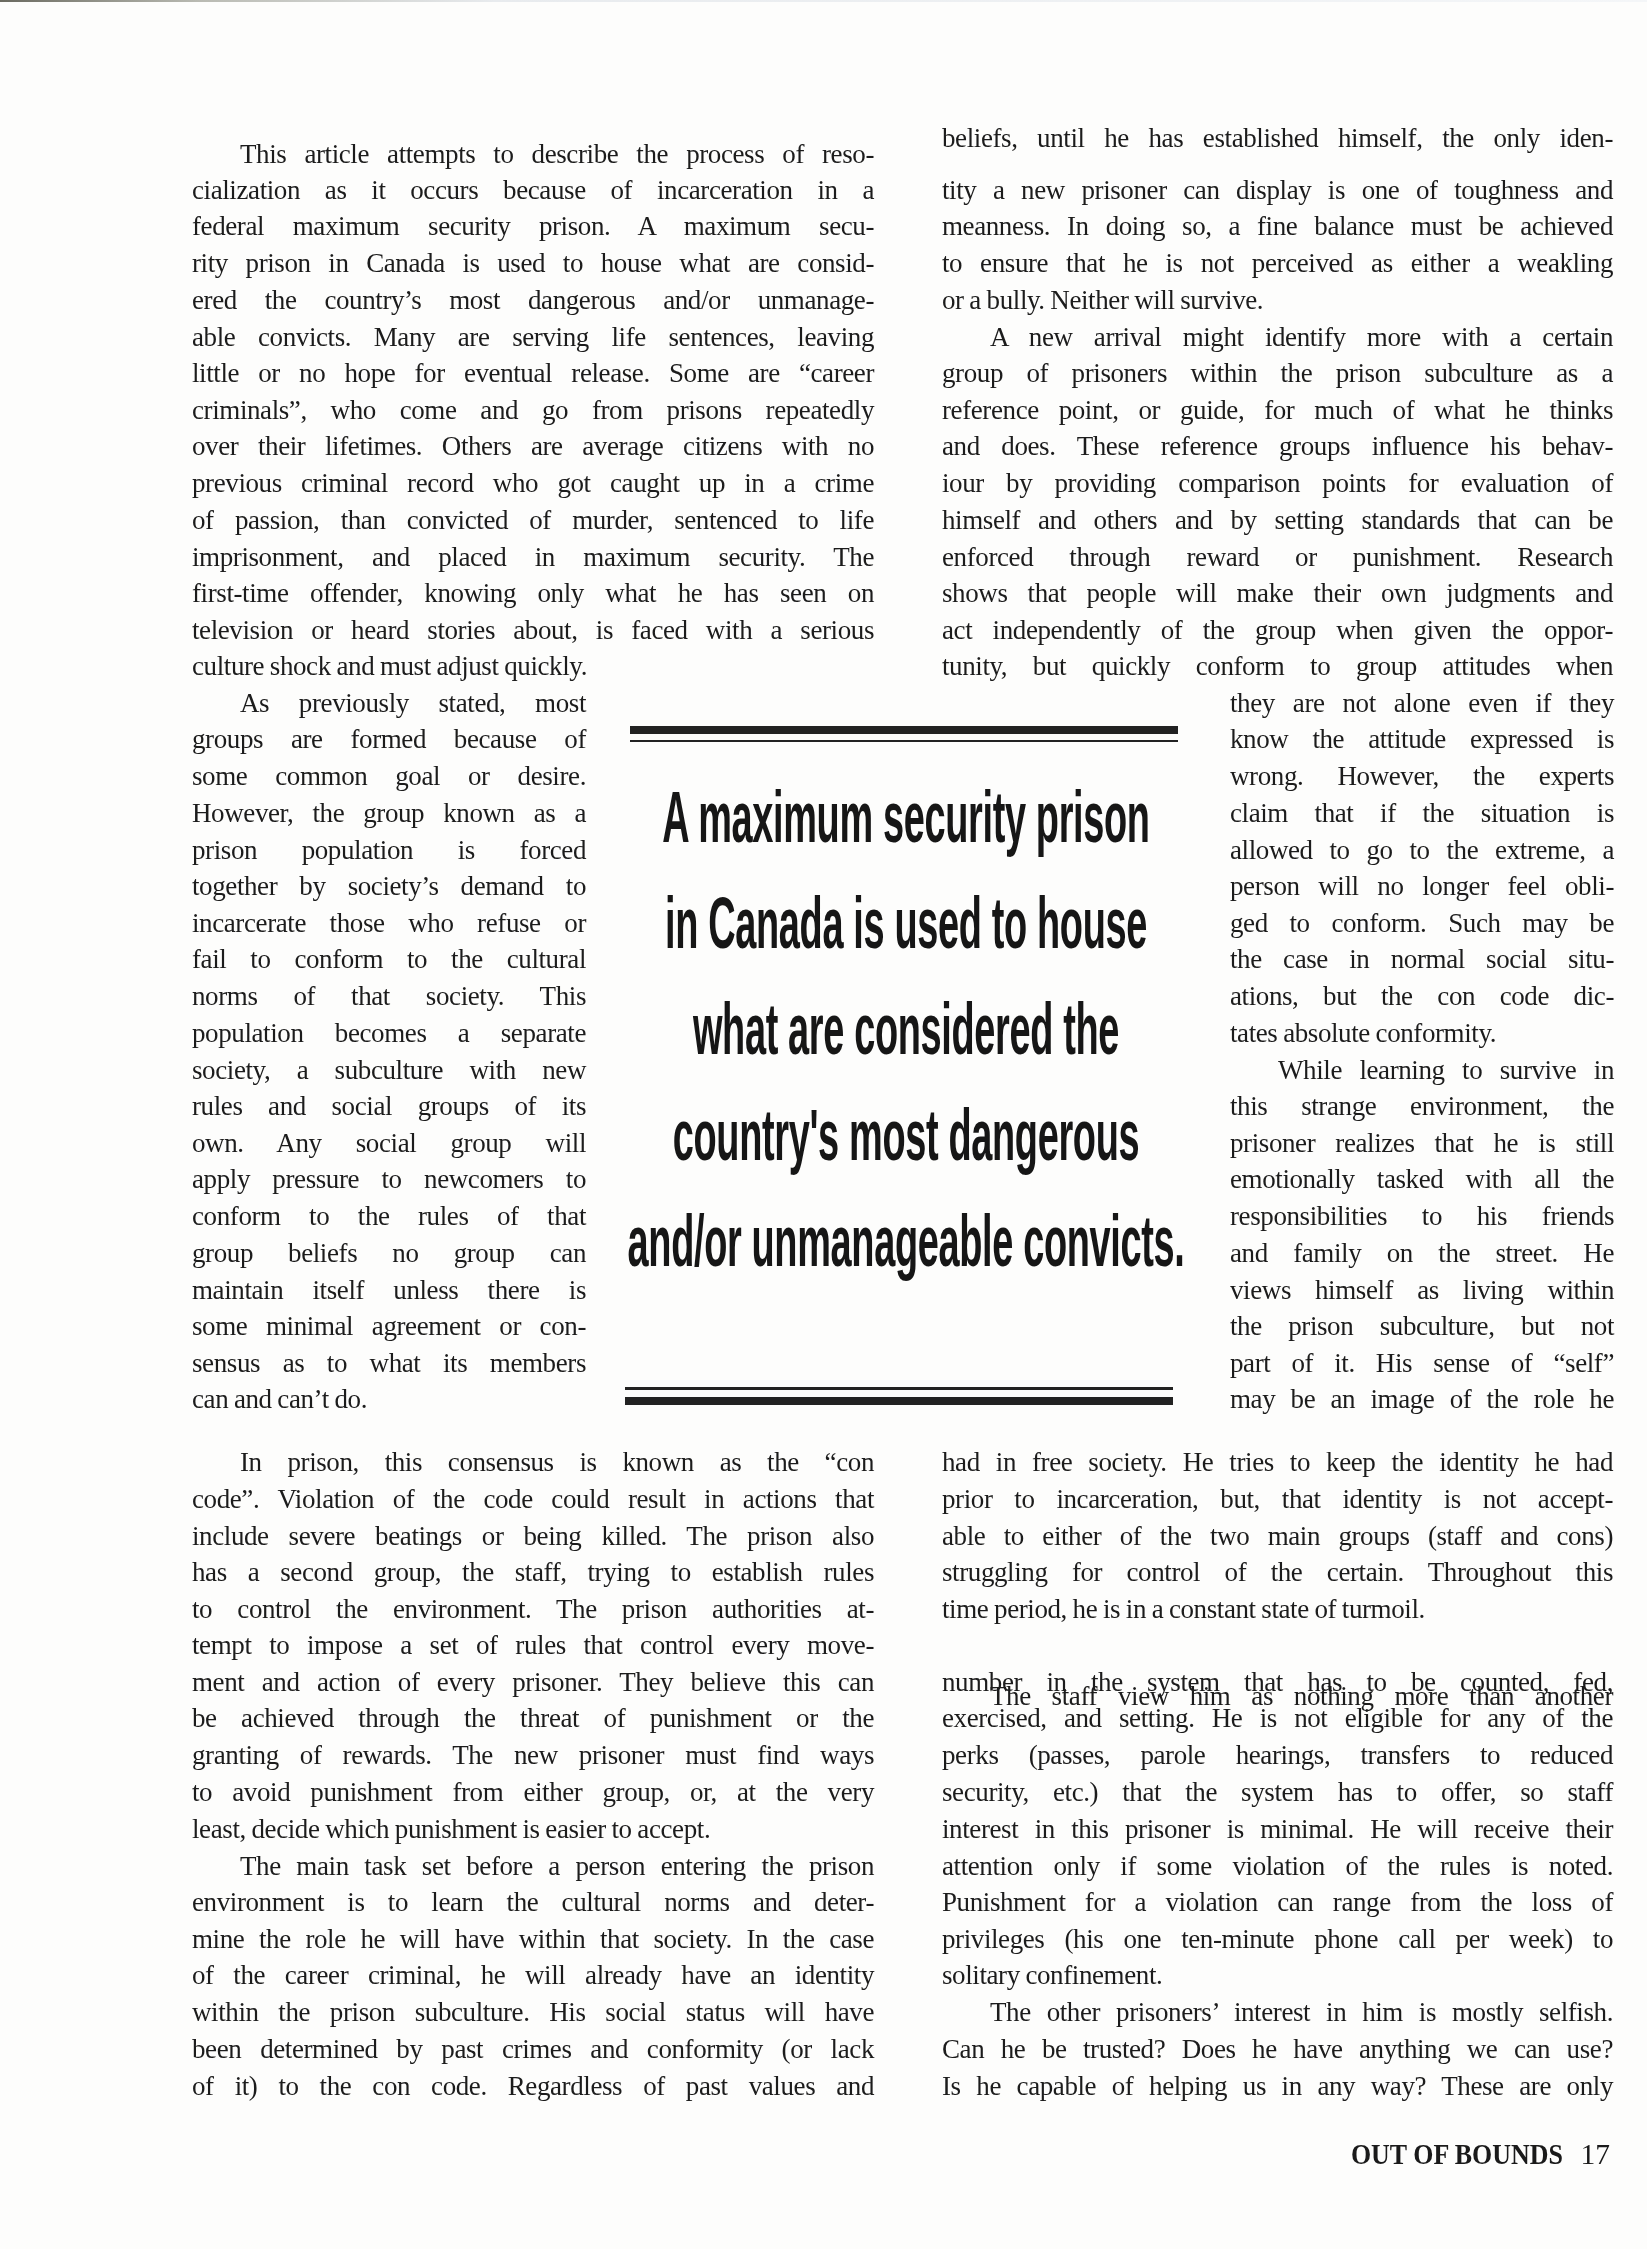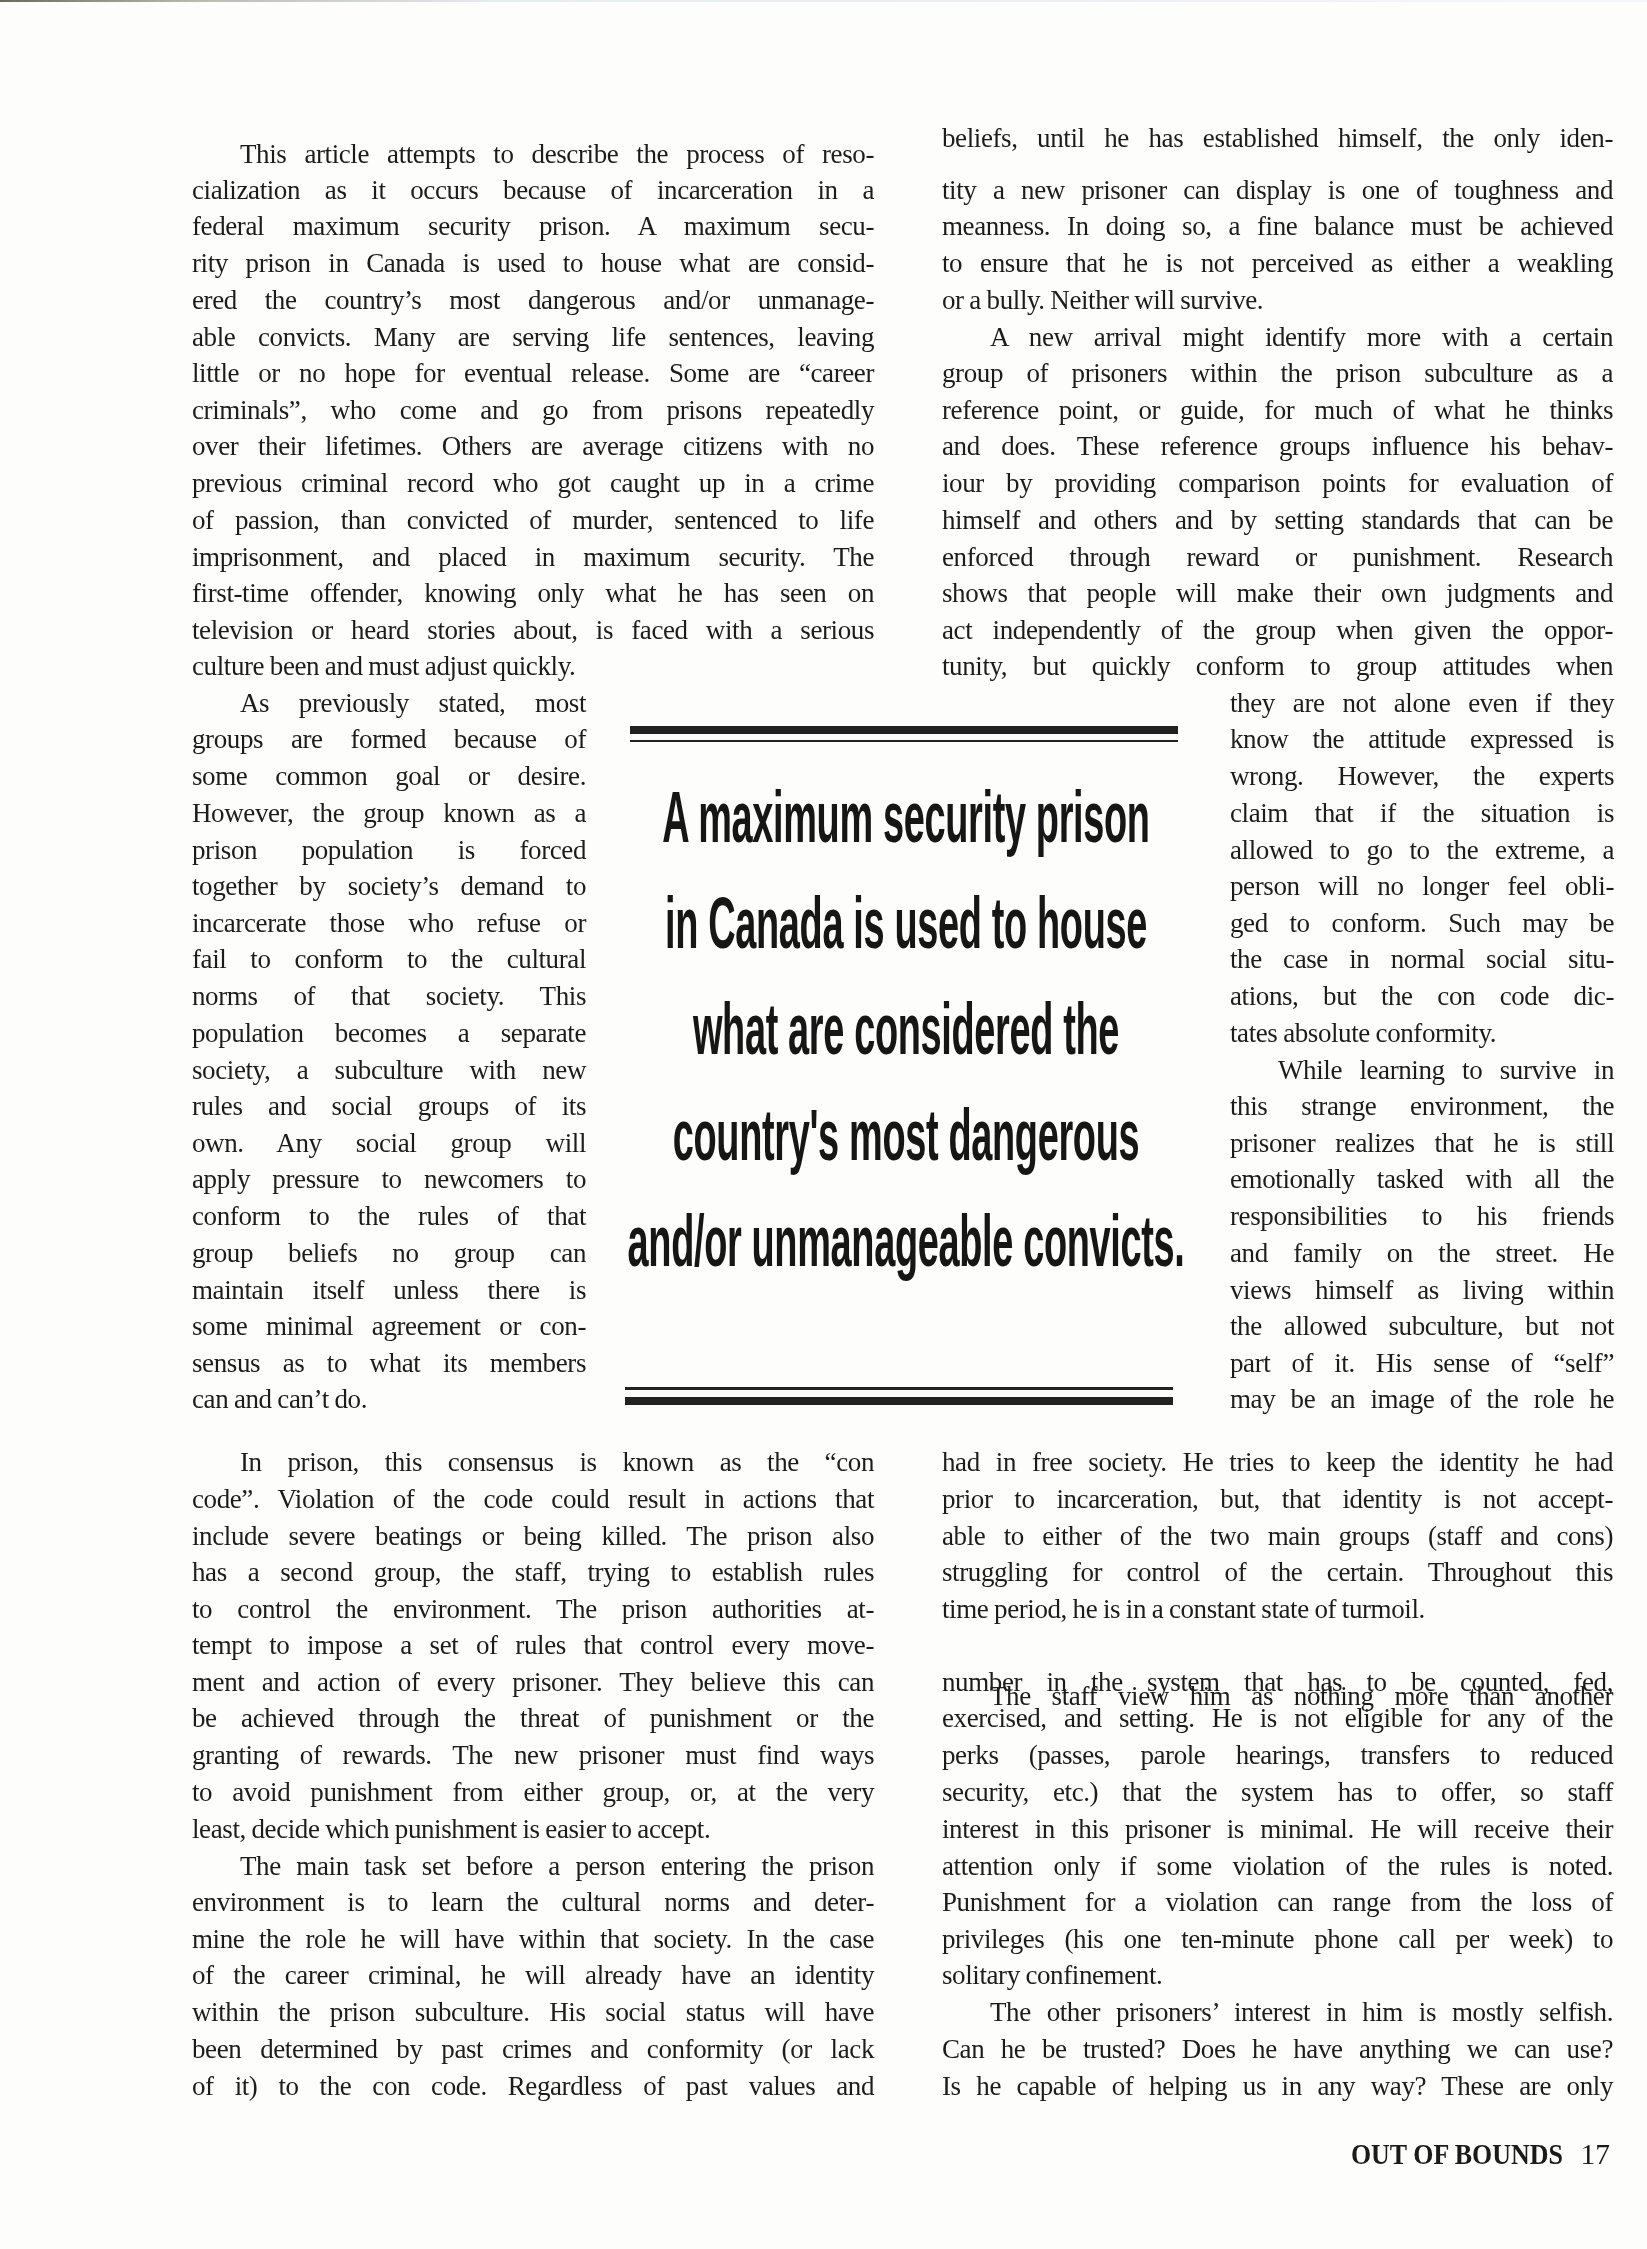--- a/index.html
+++ b/index.html
@@ -75,21 +75,21 @@
   <div class="line col-left" style="top:282px">ered the country’s most dangerous and/or unmanage-</div>
   <div class="line col-left" style="top:319px">able convicts.  Many are serving life sentences, leaving</div>
   <div class="line col-left" style="top:355px">little or no hope for eventual release.  Some are “career</div>
   <div class="line col-left" style="top:392px">criminals”, who come and go from prisons repeatedly</div>
   <div class="line col-left" style="top:428px">over their lifetimes.  Others are average citizens with no</div>
   <div class="line col-left" style="top:465px">previous criminal record who got caught up in a crime</div>
   <div class="line col-left" style="top:502px">of passion, than convicted of murder, sentenced to life</div>
   <div class="line col-left" style="top:539px">imprisonment, and placed in maximum security.  The</div>
   <div class="line col-left" style="top:575px">first-time offender, knowing only what he has seen on</div>
   <div class="line col-left" style="top:612px">television or heard stories about, is faced with a serious</div>
-  <div class="line col-left last" style="top:648px">culture been and must adjust quickly.</div>
+  <div class="line col-left last" style="top:648px">culture shock and must adjust quickly.</div>
 </div>
 
 <div>
   <div class="line col-right" style="top:120px">beliefs, until he has established himself, the only iden-</div>
   <div class="line col-right" style="top:172px">tity a new prisoner can display is one of toughness and</div>
   <div class="line col-right" style="top:208px">meanness.  In doing so, a fine balance must be achieved</div>
   <div class="line col-right" style="top:245px">to ensure that he is not perceived as either a weakling</div>
   <div class="line col-right last" style="top:282px">or a bully.  Neither will survive.</div>
   <div class="line col-right indent" style="top:319px">A new arrival might identify more with a certain</div>
   <div class="line col-right" style="top:355px">group of prisoners within the prison subculture as a</div>
@@ -151,21 +151,21 @@
   <div class="line col-narrow-right" style="top:941px">the case in normal social situ-</div>
   <div class="line col-narrow-right" style="top:978px">ations, but the con code dic-</div>
   <div class="line col-narrow-right last" style="top:1015px">tates absolute conformity.</div>
   <div class="line col-narrow-right indent" style="top:1052px">While learning to survive in</div>
   <div class="line col-narrow-right" style="top:1088px">this strange environment, the</div>
   <div class="line col-narrow-right" style="top:1125px">prisoner realizes that he is still</div>
   <div class="line col-narrow-right" style="top:1161px">emotionally tasked with all the</div>
   <div class="line col-narrow-right" style="top:1198px">responsibilities to his friends</div>
   <div class="line col-narrow-right" style="top:1235px">and family on the street.  He</div>
   <div class="line col-narrow-right" style="top:1272px">views himself as living within</div>
-  <div class="line col-narrow-right" style="top:1308px">the allowed subculture, but not</div>
+  <div class="line col-narrow-right" style="top:1308px">the prison subculture, but not</div>
   <div class="line col-narrow-right" style="top:1345px">part of it.  His sense of “self”</div>
   <div class="line col-narrow-right" style="top:1381px">may be an image of the role he</div>
 </div>
 
 <div>
   <div class="line col-left indent" style="top:1444px">In prison, this consensus is known as the “con</div>
   <div class="line col-left" style="top:1481px">code”. Violation of the code could result in actions that</div>
   <div class="line col-left" style="top:1518px">include severe beatings or being killed.  The prison also</div>
   <div class="line col-left" style="top:1554px">has a second group, the staff, trying to establish rules</div>
   <div class="line col-left" style="top:1591px">to control the environment.  The prison authorities at-</div>

